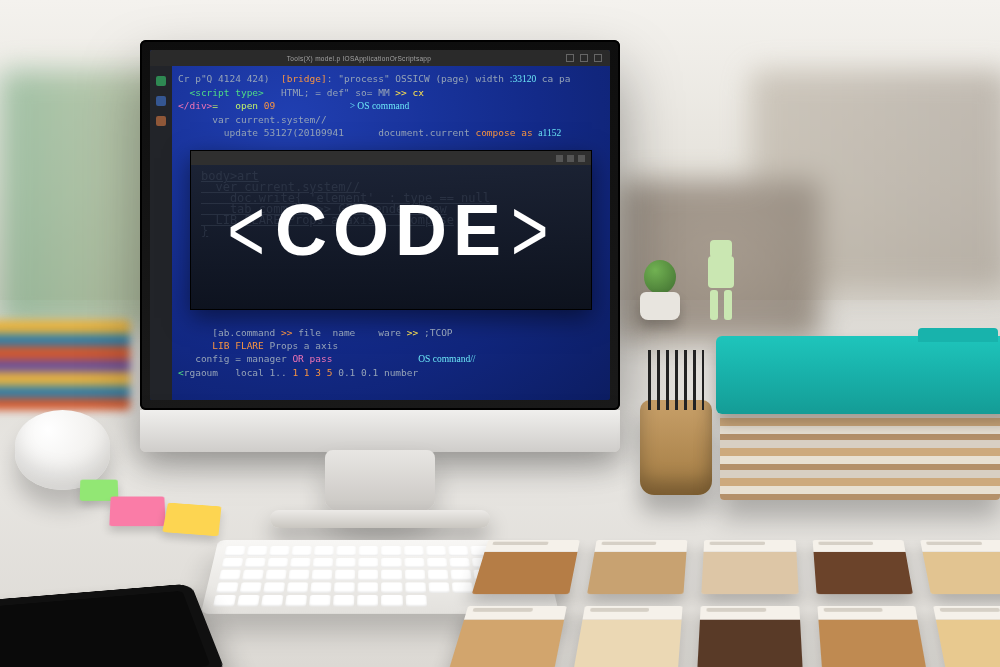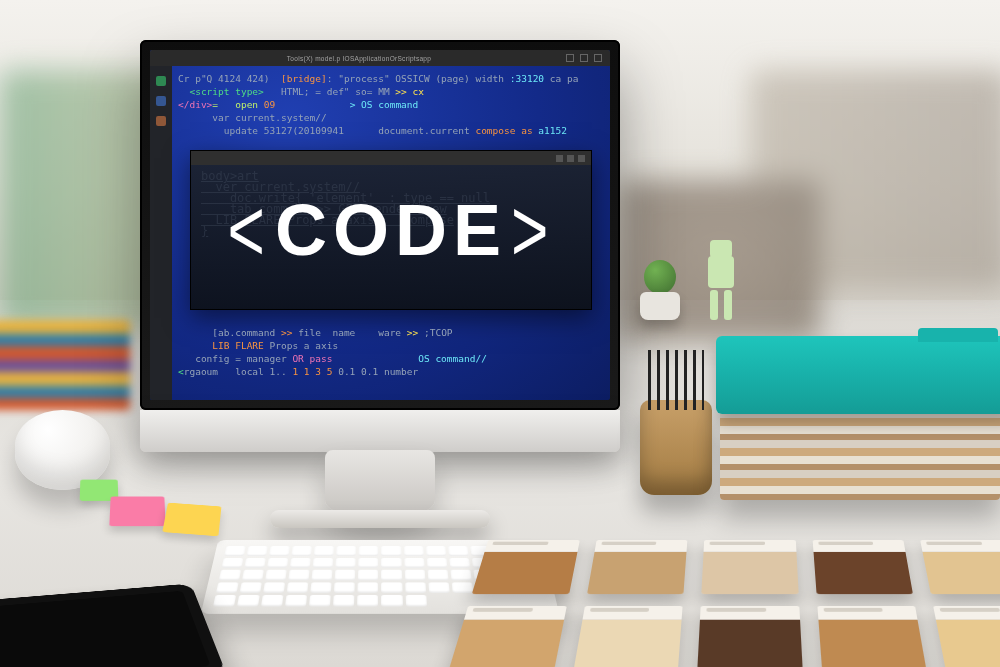--- a/index.html
+++ b/index.html
@@ -48,21 +48,21 @@
   .ide-left-gutter span:nth-child(2){background:#48f;}
   .ide-left-gutter span:nth-child(3){background:#f84;}
   
   .code-lines {
     position:absolute; left:28px; top:22px; right:6px;
     font-family: Menlo, Consolas, monospace;
     font-size:9.5px; line-height:13px; color:#dcdcdc;
     white-space:pre;
   }
   .kw-green{color:#4ade80;} .kw-orange{color:#fb923c;} .kw-yellow{color:#fde047;}
-  .kw-pink{color:#f472b6;} .kw-cyan{color:#67e8f9;} .kw-gray{color:#94a3b8;}
+  .kw-pink{color:#f472b6;} .kw-cyan{color:#67e8f9;font-family:Liberation Serif, serif;} .kw-gray{color:#94a3b8;}
   .kw-lime{color:#bef264;}
   
   
   .code-panel {
     position:absolute; left:40px; top:100px; right:18px; height:160px;
     background:linear-gradient(180deg,#1d2330ee,#0d1118ee);
     border:1px solid #000; box-shadow:0 8px 24px rgba(0,0,0,.5);
   }
   .code-panel .panel-bar{height:14px;background:#2f2f2f;display:flex;justify-content:flex-end;gap:4px;align-items:center;padding-right:6px;}
   .code-panel .panel-bar i{width:7px;height:7px;background:#555;display:block;}

